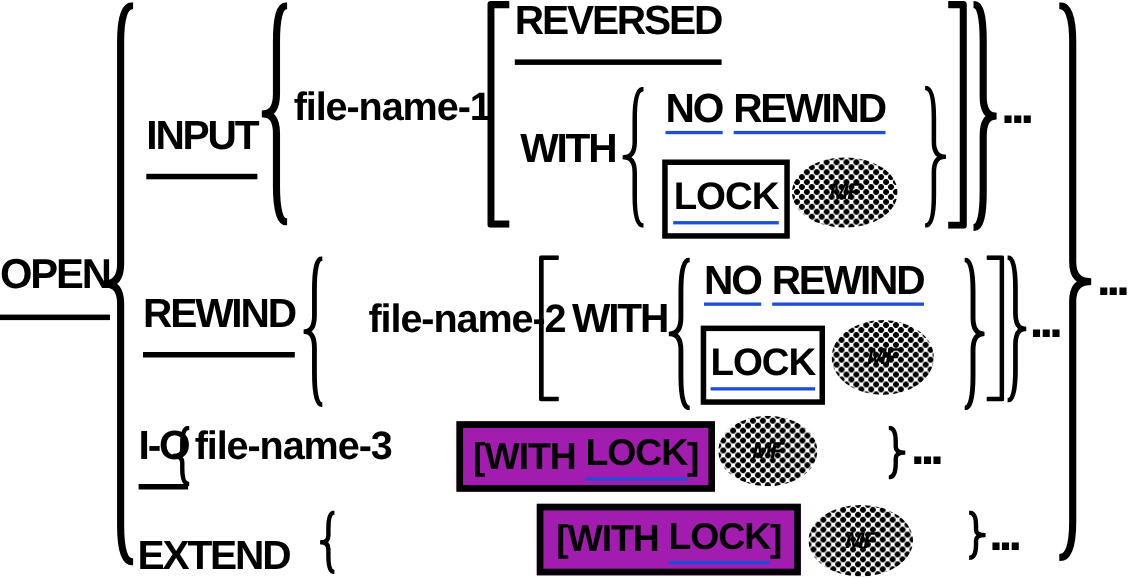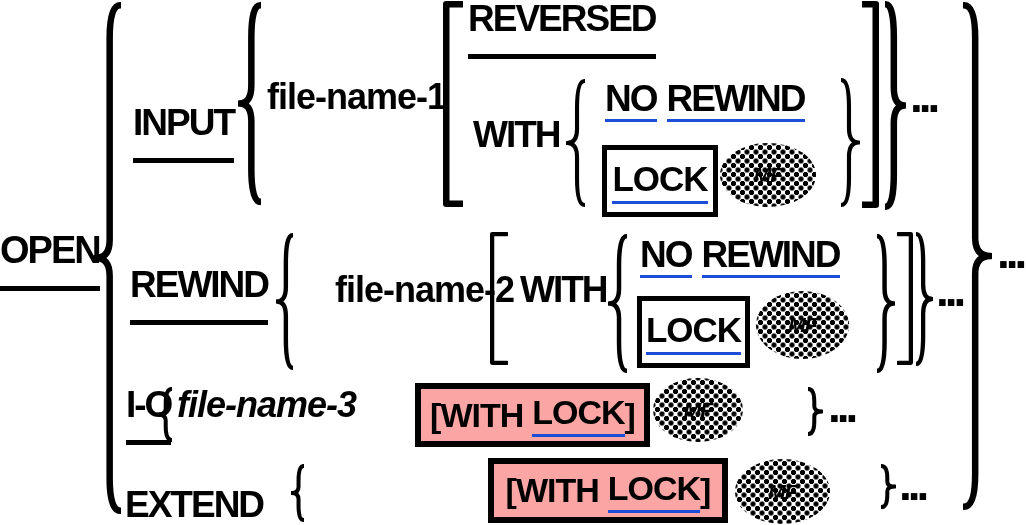--- a/index.html
+++ b/index.html
@@ -14,21 +14,21 @@
   .open-kw{font-size:38px;letter-spacing:-2px;line-height:1;}
   .u{border-bottom:5px solid #000;padding-bottom:17px;display:inline-block;}
   .u2{border-bottom:3px solid #1d4ed8;padding-bottom:2px;display:inline-block;}
   .wordrow{display:flex;gap:10px;}
   .lockbox{
     border:5px solid #000;display:flex;align-items:center;justify-content:center;
     font-size:35px;letter-spacing:-1px;box-sizing:border-box;background:#fff;
   }
   .bigbox{
     border:6px solid #000;display:flex;align-items:center;justify-content:center;
-    font-size:34px;letter-spacing:-1px;box-sizing:border-box;background:#fca5a5;
+    font-size:34px;letter-spacing:-1px;box-sizing:border-box;background:#a21caf;
   }
   .bigbox .gap{margin-left:9px;}
   .mf{
     border-radius:50%;
     background-image:
       radial-gradient(circle,#000 2.4px,transparent 2.9px),
       radial-gradient(circle,#000 2.4px,transparent 2.9px);
     background-size:9px 9px;
     background-position:0 0,4.5px 4.5px;
     display:flex;align-items:center;justify-content:center;
@@ -148,21 +148,21 @@
       </svg>
     </div>
   <div class="abs dots" style="left:936px;top:267px;">...</div>
 
   <div class="abs kw" style="left:110px;top:386px;margin-left:16px;"><span class="u">I-O</span></div>
   <div class="brace" style="left:157px;top:387px;width:15px;height:55px;">
       <svg width="15" height="55" viewBox="0 0 15 55">
         <path d="M 14.549999999999999 2 Q 8.7 2 8.7 15.9 L 8.7 21.56 Q 8.7 27.5 0.8999999999999999 27.5 Q 8.7 27.5 8.7 33.44 L 8.7 39.1 Q 8.7 53 14.549999999999999 53" fill="none" stroke="#000000" stroke-width="4" stroke-linecap="round" stroke-linejoin="round"></path>
       </svg>
     </div>
-  <div class="abs op" style="left:177px;top:387px;font-style:italic;">file-name-3</div>
+  <div class="abs op" style="left:177px;top:387px;">file-name-3</div>
   <div class="abs bigbox" style="left:415px;top:383px;width:235px;height:64px;">
     <span>[WITH</span>
       <span class="u2 gap">LOCK</span>
       <span>]</span>
   </div>
   <div class="abs mf" style="left:653px;top:378px;width:90px;height:64px;">
       <span>MF</span>
     </div>
   <div class="brace" style="left:808px;top:387px;width:15px;height:49px;">
       <svg width="15" height="49" viewBox="0 0 15 49">

